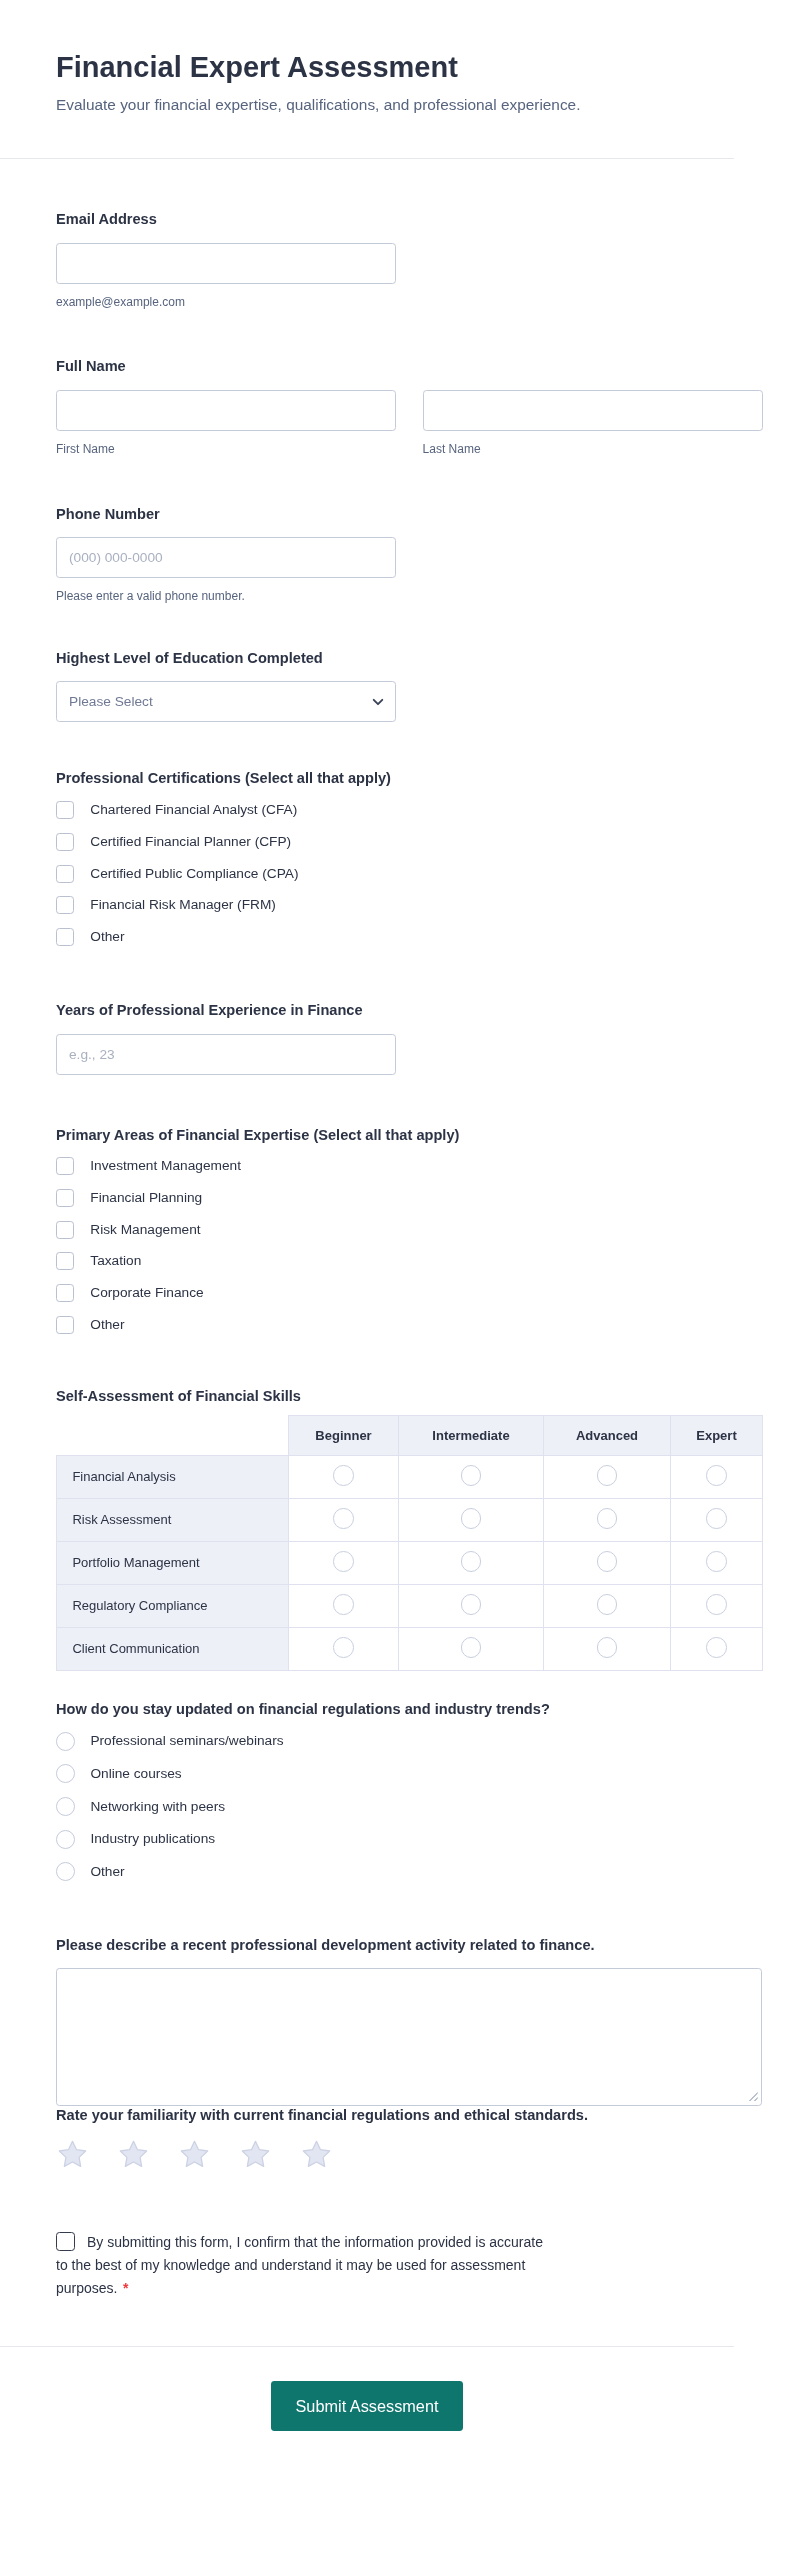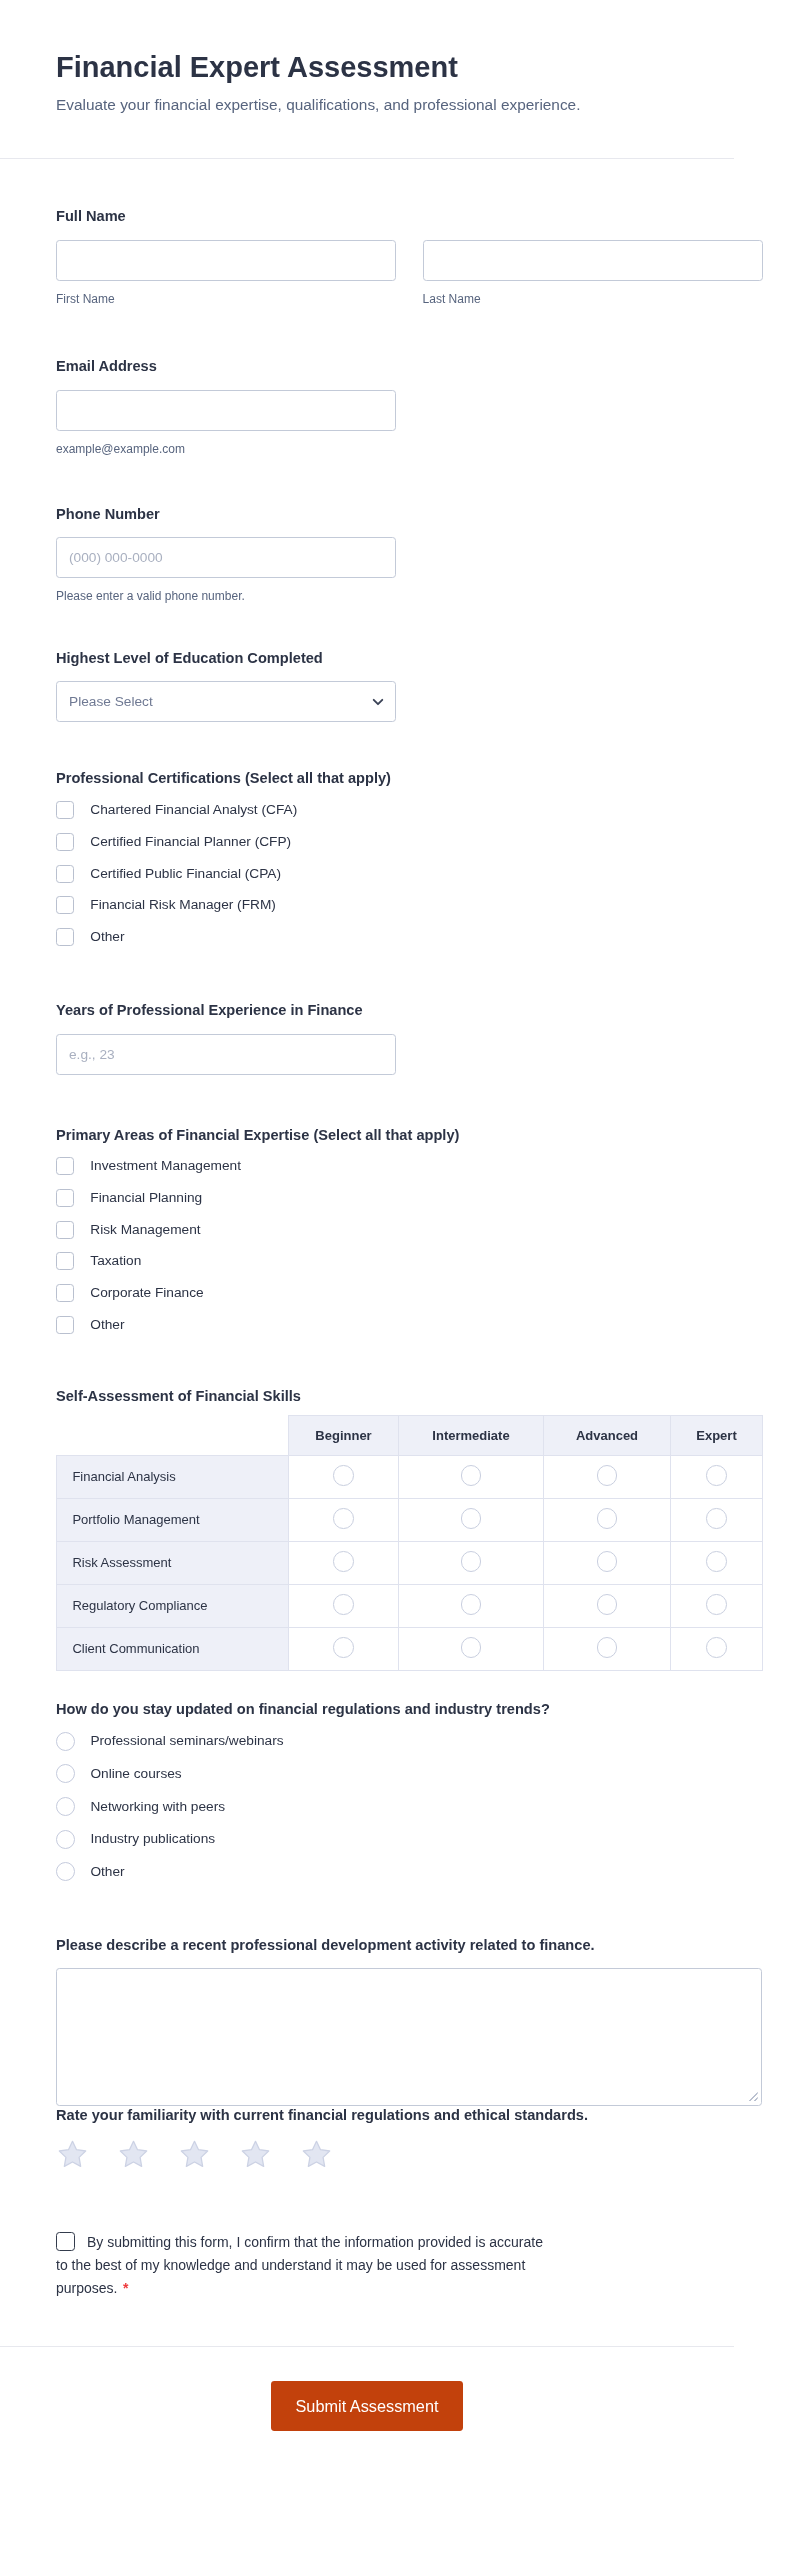--- a/index.html
+++ b/index.html
@@ -100,57 +100,57 @@
   .consent-box {
     float: left; width: 19px; height: 19px; border: 1.7px solid #343c4d; border-radius: 3.4px;
     background: #fff; margin: 1.7px 12px 1.7px 0; cursor: pointer;
   }
   .req { color: #ee3a3c; font-weight: 700; margin-left: 1.7px; }
 
   
   .submit-section { margin-top: 46px; border-top: 0.9px solid #e7e8ee; padding: 34px 0 44px 0; text-align: center; }
   .submit-btn {
     display: inline-block; min-width: 192px; height: 50px; padding: 0 24px;
-    background: #c2410c; color: #fff; border: none; border-radius: 3.4px;
+    background: #0f766e; color: #fff; border: none; border-radius: 3.4px;
     font-family: "Liberation Sans", sans-serif; font-size: 16.3px; font-weight: 500;
     line-height: 50px; cursor: pointer;
   }
 </style>
 </head>
 <body>
 
 <div class="card">
 
   <div class="form-header">
     <div class="form-title">Financial Expert Assessment</div>
     <div class="form-subtitle">Evaluate your financial expertise, qualifications, and professional experience.</div>
   </div>
 
   <div class="form-body">
+
+    <div class="question mt60">
+      <div class="q-label">Email Address</div>
+      <input class="text-input" type="text" value="" style="">
+      <div class="sublabel">example@example.com</div>
+    </div>
 
     <div class="question mt56">
       <div class="q-label">Full Name</div>
       <div class="name-row">
         <div class="name-col">
           <input class="text-input" type="text" value="" style="">
           <div class="sublabel">First Name</div>
         </div>
         <div class="name-col">
           <input class="text-input" type="text" value="" style="">
           <div class="sublabel">Last Name</div>
         </div>
       </div>
     </div>
 
-    <div class="question mt60">
-      <div class="q-label">Email Address</div>
-      <input class="text-input" type="text" value="" style="">
-      <div class="sublabel">example@example.com</div>
-    </div>
-
     <div class="question mt56">
       <div class="q-label">Phone Number</div>
       <input class="text-input" type="text" placeholder="(000) 000-0000" style="">
       <div class="sublabel">Please enter a valid phone number.</div>
     </div>
 
     <div class="question mt52">
       <div class="q-label">Highest Level of Education Completed</div>
       <div class="select-wrap">
         <div class="select-box">
@@ -169,21 +169,21 @@
       <div class="opt-row">
             <span class="checkbox"></span>
             <span class="opt-label">Chartered Financial Analyst (CFA)</span>
           </div>
           <div class="opt-row">
             <span class="checkbox"></span>
             <span class="opt-label">Certified Financial Planner (CFP)</span>
           </div>
           <div class="opt-row">
             <span class="checkbox"></span>
-            <span class="opt-label">Certified Public Financial (CPA)</span>
+            <span class="opt-label">Certified Public Compliance (CPA)</span>
           </div>
           <div class="opt-row">
             <span class="checkbox"></span>
             <span class="opt-label">Financial Risk Manager (FRM)</span>
           </div>
           <div class="opt-row">
             <span class="checkbox"></span>
             <span class="opt-label">Other</span>
           </div>
         </div>
@@ -246,28 +246,28 @@
         </thead>
         <tbody>
             <tr>
               <th>Financial Analysis</th>
               <td><span class="m-radio"></span></td>
               <td><span class="m-radio"></span></td>
               <td><span class="m-radio"></span></td>
               <td><span class="m-radio"></span></td>
             </tr>
             <tr>
+              <th>Risk Assessment</th>
+              <td><span class="m-radio"></span></td>
+              <td><span class="m-radio"></span></td>
+              <td><span class="m-radio"></span></td>
+              <td><span class="m-radio"></span></td>
+            </tr>
+            <tr>
               <th>Portfolio Management</th>
-              <td><span class="m-radio"></span></td>
-              <td><span class="m-radio"></span></td>
-              <td><span class="m-radio"></span></td>
-              <td><span class="m-radio"></span></td>
-            </tr>
-            <tr>
-              <th>Risk Assessment</th>
               <td><span class="m-radio"></span></td>
               <td><span class="m-radio"></span></td>
               <td><span class="m-radio"></span></td>
               <td><span class="m-radio"></span></td>
             </tr>
             <tr>
               <th>Regulatory Compliance</th>
               <td><span class="m-radio"></span></td>
               <td><span class="m-radio"></span></td>
               <td><span class="m-radio"></span></td>

